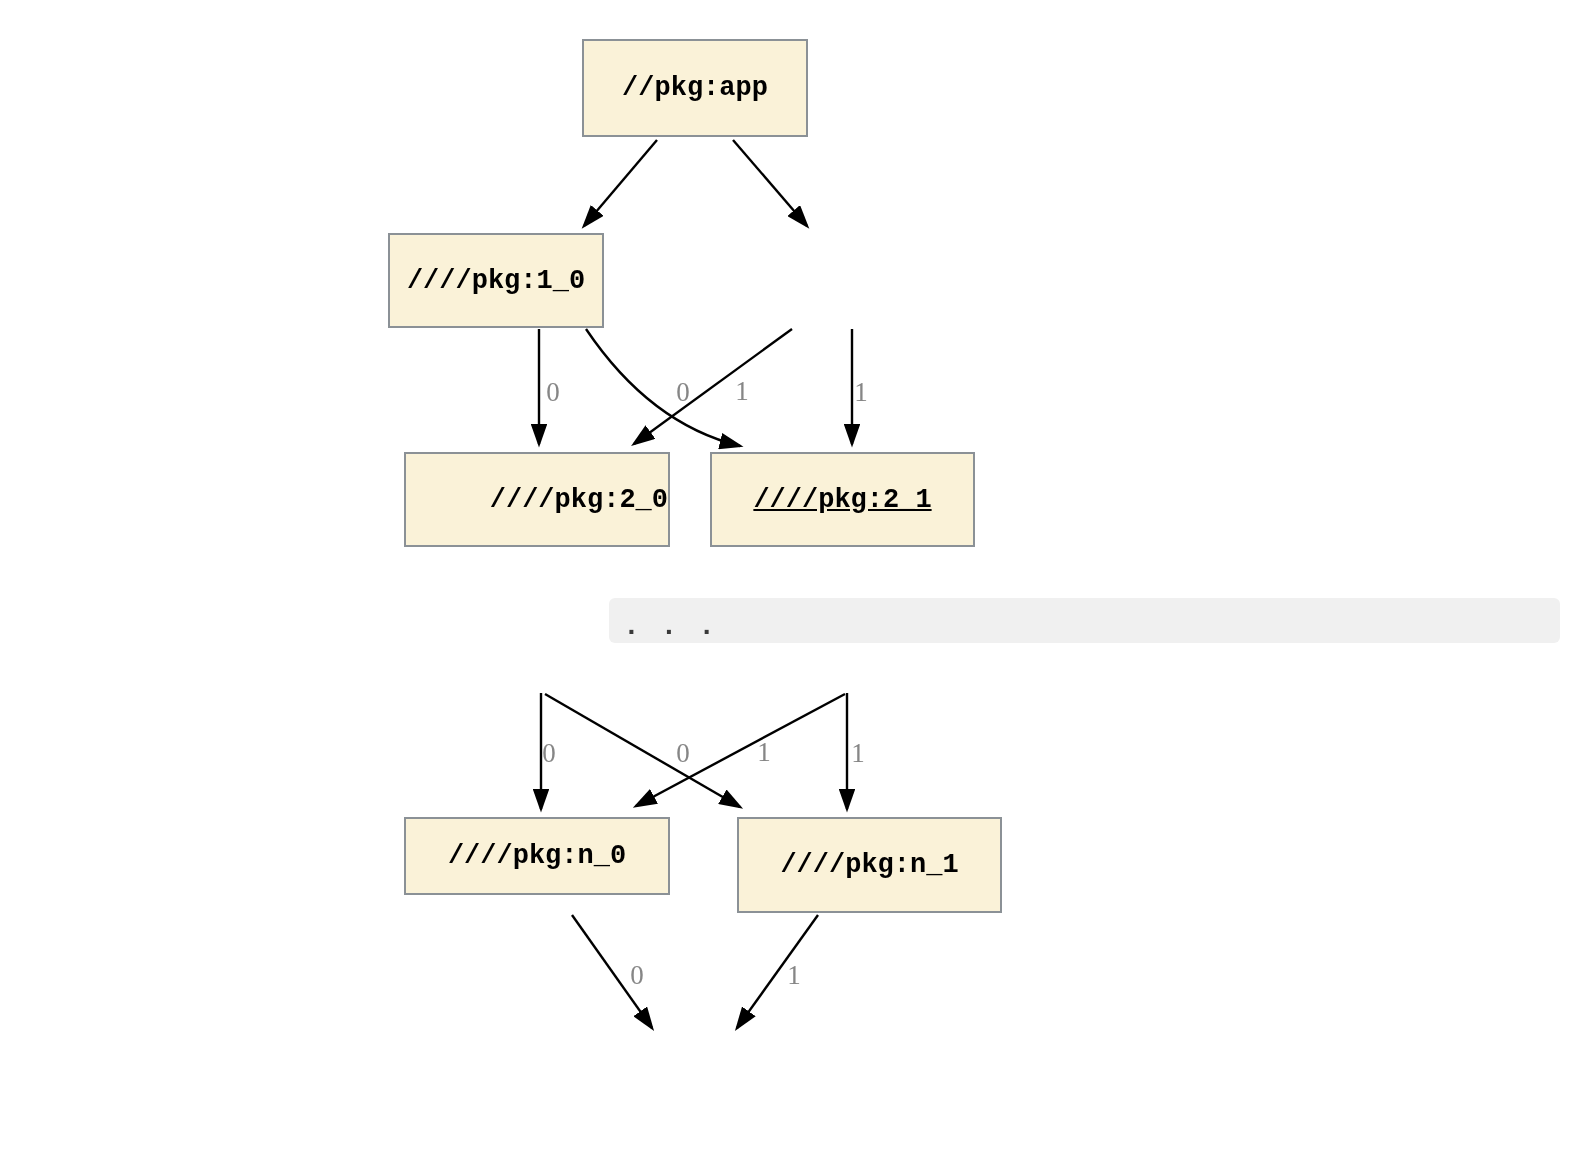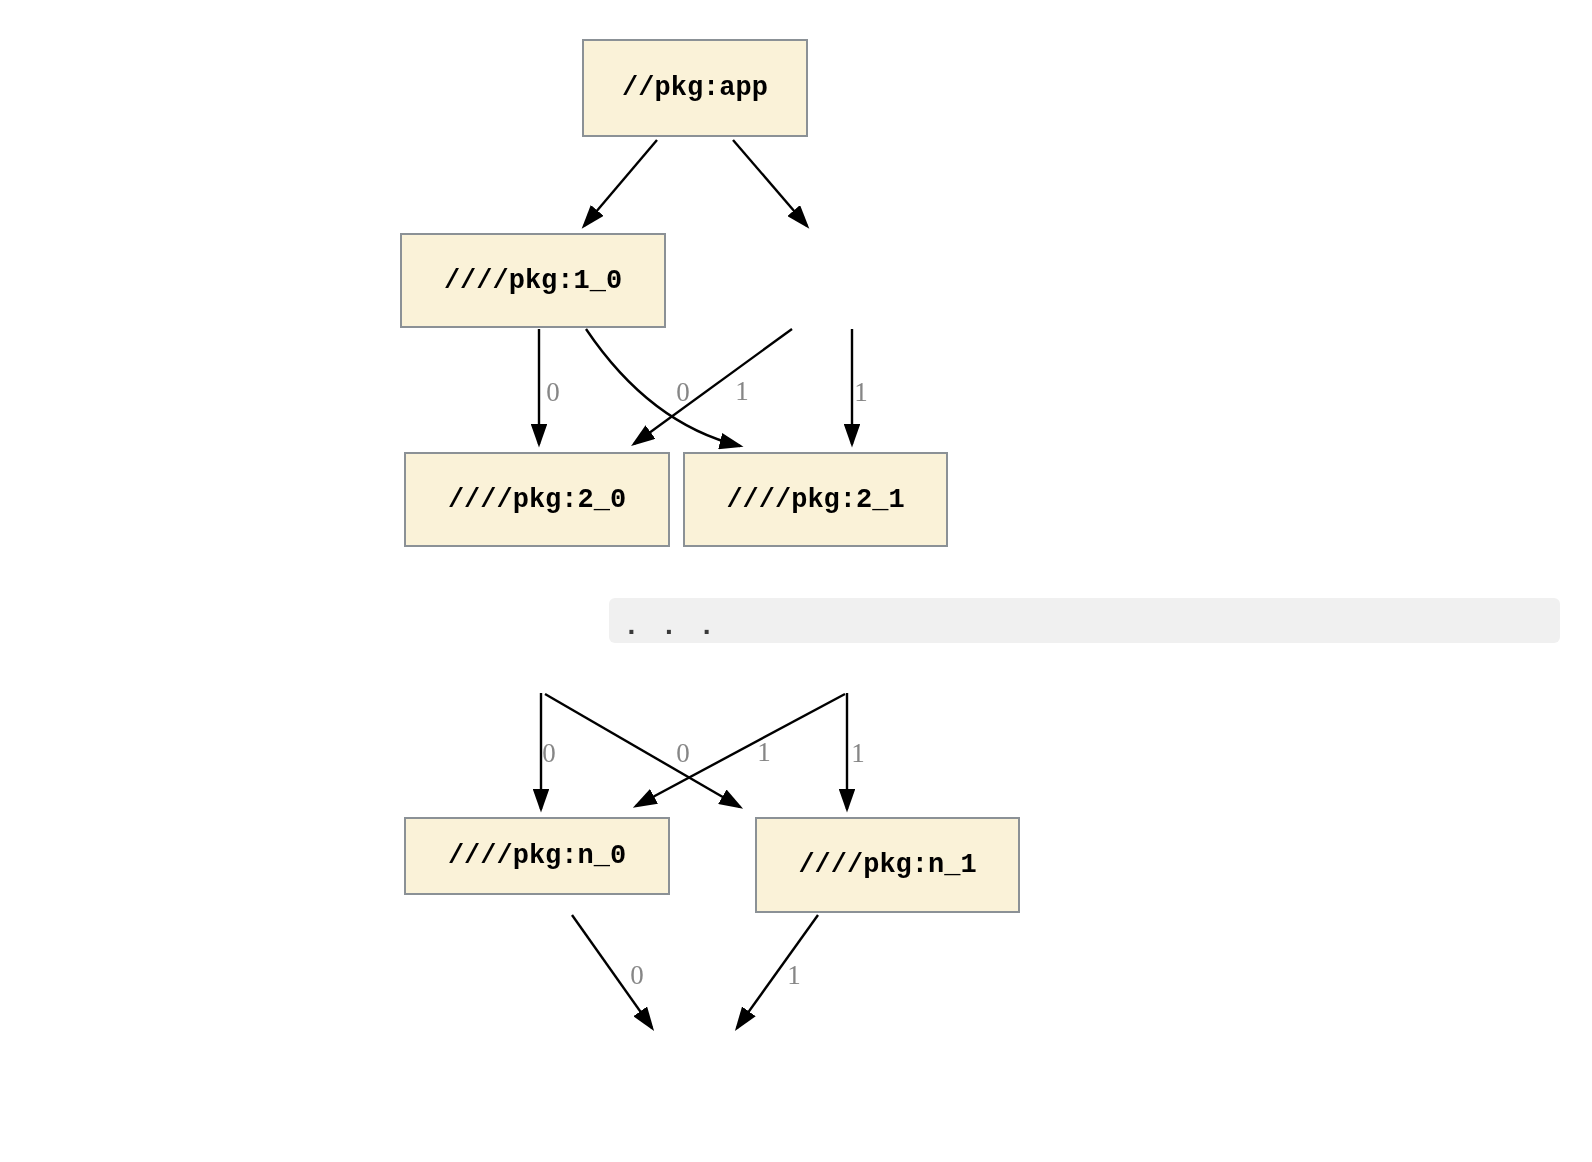--- a/index.html
+++ b/index.html
@@ -105,39 +105,39 @@
     <text class="edge-label" x="858" y="762" text-anchor="middle">1</text>
 
     <text class="edge-label" x="637" y="984" text-anchor="middle">0</text>
     <text class="edge-label" x="794" y="984" text-anchor="middle">1</text>
   </svg>
 
   <div class="node" style="left:582px; top:39px; width:226px; height:98px;">
     <span>//pkg:app</span>
   </div>
 
-  <div class="node" style="left:400px; top:233px; width:266px; height:95px;">
+  <div class="node" style="left:388px; top:233px; width:216px; height:95px;">
     <span>////pkg:1_0</span>
   </div>
 
 
-  <div class="node" style="left:404px; top:452px; width:266px; height:95px;">
+  <div class="node" style="left:404px; top:452px; width:266px; height:95px;justify-content:flex-end;">
     <span>////pkg:2_0</span>
   </div>
 
-  <div class="node" style="left:683px; top:452px; width:265px; height:95px;">
+  <div class="node" style="left:710px; top:452px; width:265px; height:95px;text-decoration:underline;">
     <span>////pkg:2_1</span>
   </div>
 
   <div class="ellipsis-band">
     <span class="ellipsis-dots">. . .</span>
   </div>
 
   <div class="node" style="left:404px; top:817px; width:266px; height:78px;">
     <span>////pkg:n_0</span>
   </div>
 
-  <div class="node" style="left:755px; top:817px; width:265px; height:96px;">
+  <div class="node" style="left:737px; top:817px; width:265px; height:96px;">
     <span>////pkg:n_1</span>
   </div>
 
 
 </div>
 
 </body></html>

